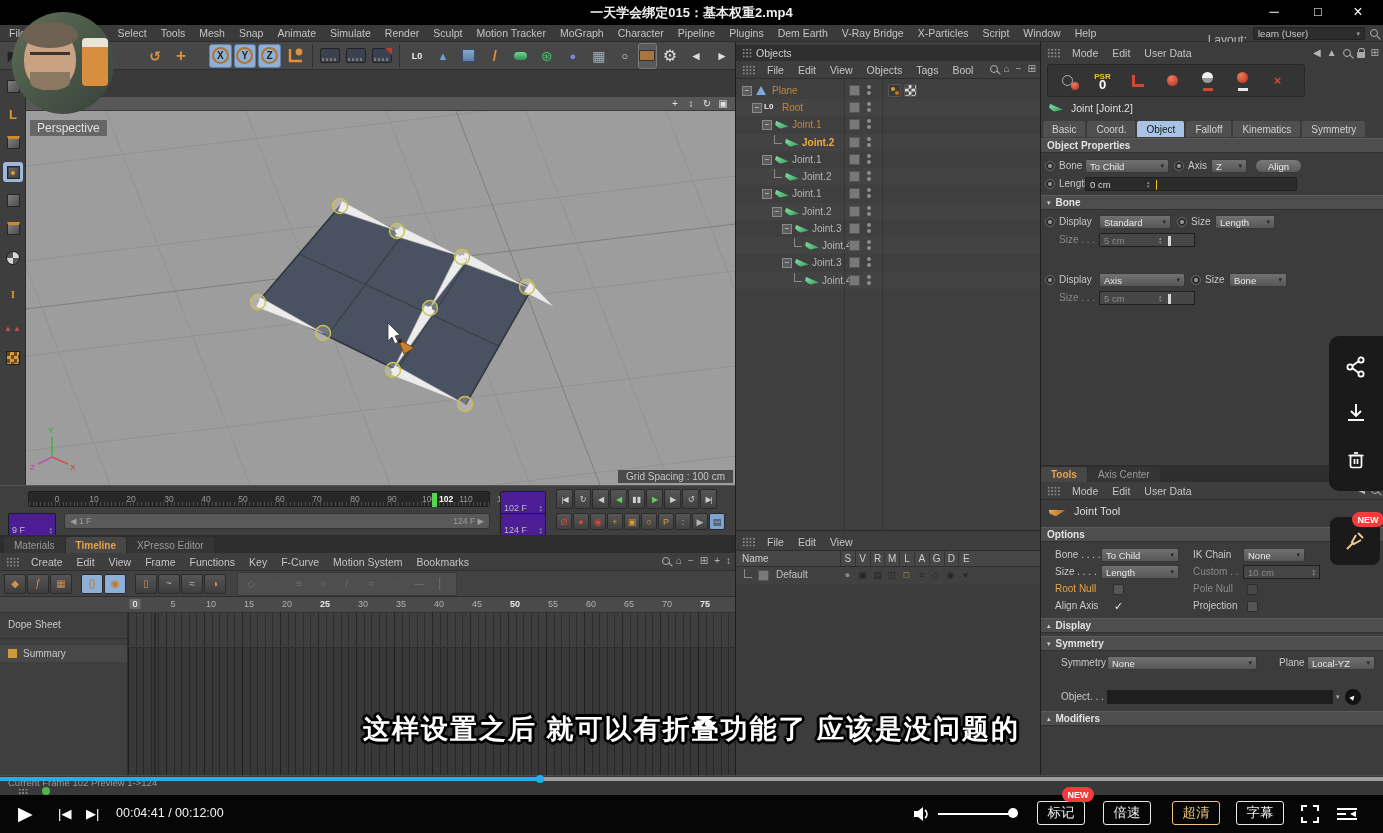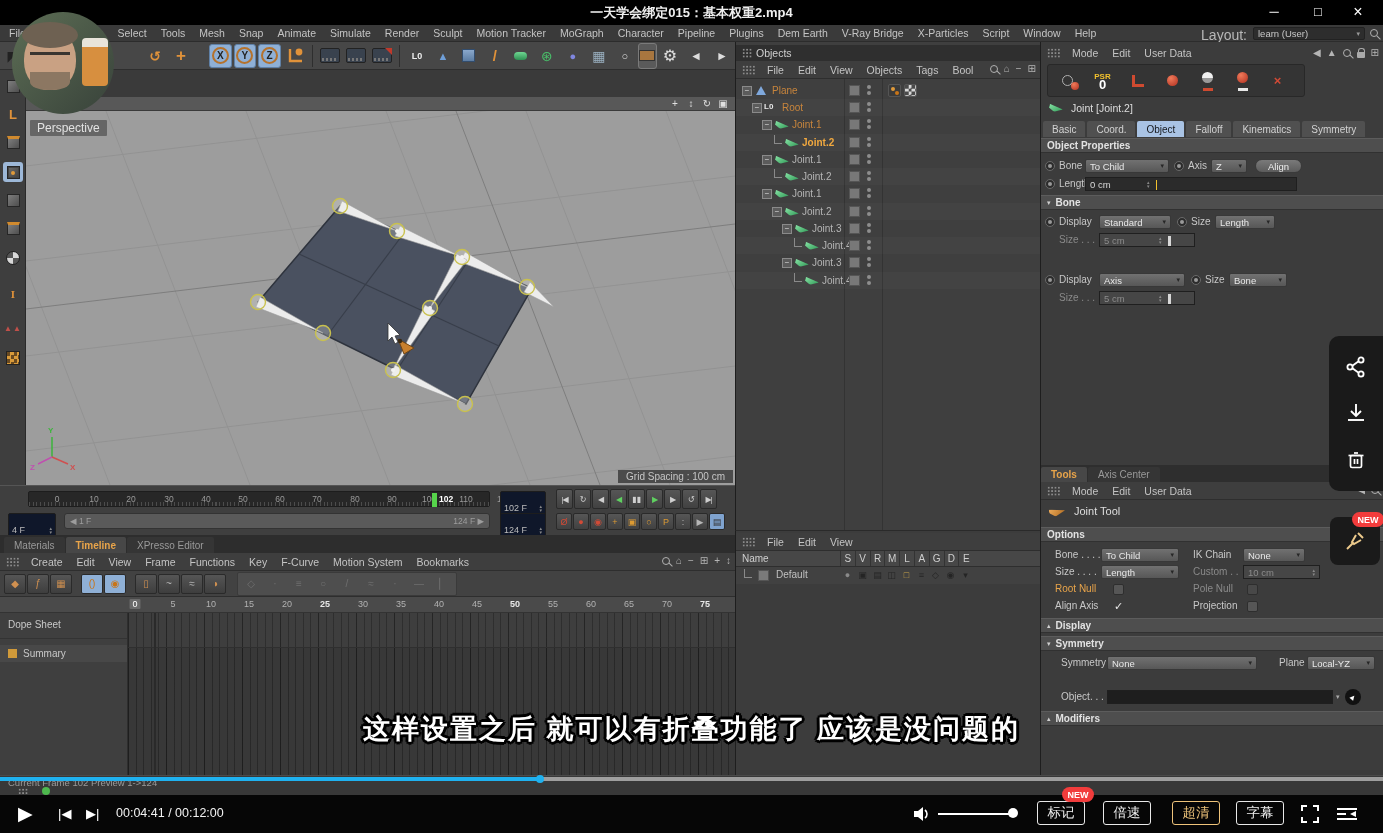--- a/index.html
+++ b/index.html
@@ -9,21 +9,21 @@
 .abs{position:absolute}
 .f{display:flex;align-items:center}
 
 #titlebar{left:0;top:0;width:1383px;height:25px;background:#000;color:#efefef}
 #titlebar .t{position:absolute;left:0;right:0;top:4px;text-align:center;font-size:13px;font-weight:bold}
 .winbtn{position:absolute;top:3px;width:26px;height:18px;color:#fff;font-size:13px;text-align:center;line-height:18px}
 #menubar{left:0;top:25px;width:1383px;height:17px;background:#3a3a3a;border-bottom:1px solid#2c2c2c}
 .menu{display:flex;align-items:center;height:100%;color:#c4c4c4;font-size:10.5px}
 .menu span{padding:0 7px;white-space:nowrap}
 #layoutbox{position:absolute;right:18px;top:2px;width:112px;height:13px;background:#2d2d2d;border:1px solid#222;border-radius:2px;color:#c8c8c8;font-size:9.5px;display:flex;align-items:center;padding:0 4px;justify-content:space-between}
-#layoutlbl{position:absolute;right:136px;top:2px;color:#b8b8b8;font-size:14px}
+#layoutlbl{position:absolute;right:136px;top:8px;color:#b8b8b8;font-size:12px}
 
 #maintb{left:0;top:42px;width:735px;height:28px;background:#474747;border-bottom:1px solid#2e2e2e;display:flex;align-items:center}
 .tbi{width:24px;height:24px;margin:0 1px;border-radius:3px;display:flex;align-items:center;justify-content:center;font-size:14px;color:#ddd;flex:none}
 .tbi.or{color:#e0923a;font-weight:bold}
 .xyz{width:31px;height:24px;background:#8fb0d6;border:1px solid#5f80a6;border-radius:3px;display:flex;align-items:center;justify-content:center;margin:0 1px}
 .xyz i{font-style:normal;width:17px;height:17px;border:2px solid#b5722c;border-radius:50%;color:#222;font-size:10px;font-weight:bold;display:flex;align-items:center;justify-content:center}
 .sep{width:1px;height:22px;background:#2e2e2e;margin:0 4px;flex:none}
 .film{width:20px;height:15px;background:#39424e;border:1px solid#222;border-radius:2px;position:relative}
 .film::after{content:"";position:absolute;left:1px;right:1px;bottom:1px;height:3px;background:repeating-linear-gradient(90deg,#777 0 2px,transparent 2px 4px)}
 .film.red::before{content:"";position:absolute;right:-1px;top:-1px;border-left:7px solid transparent;border-top:7px solid#c0392b}
@@ -48,21 +48,21 @@
 #scene{left:26px;top:111px;width:709px;height:374px;background:#9d9d9d}
 #persp{position:absolute;left:4px;top:9px;background:rgba(95,95,95,.88);color:#e2e2e2;font-size:12px;padding:1px 7px;border-radius:1px}
 #gridlbl{position:absolute;right:2px;bottom:2px;background:rgba(55,55,55,.8);color:#c6c6c6;font-size:10px;padding:1px 8px}
 
 #tstrip{left:0;top:485px;width:735px;height:50px;background:#3f3f3f;border-top:1px solid#555}
 #ruler{position:absolute;left:28px;top:5px;width:462px;height:16px;background:#272727;border:1px solid#1d1d1d;border-radius:2px}
 #ruler::after{content:"";position:absolute;left:0;right:0;bottom:0;height:4px;background:repeating-linear-gradient(90deg,#4c4c4c 0 1px,transparent 1px 3.73px)}
 .rtick{position:absolute;top:2px;transform:translateX(-50%);color:#9a9a9a;font-size:8.5px}
 #playhead{position:absolute;top:1px;width:5px;height:14px;background:#56d44b;z-index:2}
 #phlabel{position:absolute;top:2px;color:#fff;font-weight:bold;font-size:8.5px;z-index:2}
-.numf{position:absolute;height:16px;background:#0f172a;border:1px solid#1d1d1d;border-radius:2px;color:#bdbdbd;font-size:9px;display:flex;align-items:center;padding:16px 3px;justify-content:space-between}
+.numf{position:absolute;height:16px;background:#4c1d95;border:1px solid#1d1d1d;border-radius:2px;color:#bdbdbd;font-size:9px;display:flex;align-items:center;padding:16px 3px;justify-content:space-between}
 .spin{display:inline-flex;flex-direction:column;line-height:4px;font-size:5px;color:#8a8a8a;margin-left:3px}
 #tscroll{position:absolute;left:64px;top:27px;width:426px;height:16px;background:#5a5a5a;border:1px solid#333;border-radius:3px;color:#9d9d9d;font-size:8.5px;display:flex;align-items:center;justify-content:space-between;padding:0 5px}
 .tpb{width:17px;height:20px;background:linear-gradient(#565656,#414141);border:1px solid#2a2a2a;border-radius:2px;color:#cfcfcf;font-size:8px;display:flex;align-items:center;justify-content:center;margin-right:1px;letter-spacing:-1px}
 .tpb.green{color:#5fd060}
 .tb2{width:16px;height:17px;background:linear-gradient(#565656,#414141);border:1px solid#2a2a2a;border-radius:2px;font-size:9px;display:flex;align-items:center;justify-content:center;margin-right:1px}
 .cr{color:#d24a36}.co{color:#dc9a32}.cg{color:#b5b5b5}
 .cb{color:#333;background:#7fa3cf}
 .cp{color:#dc9a32;border-radius:2px}
 
 #dope{left:0;top:535px;width:735px;height:240px;background:#3a3a3a}
@@ -427,21 +427,21 @@
       <span class="tpb">↻</span>
       <span class="tpb">◀</span>
       <span class="tpb green">◀</span>
       <span class="tpb" style="letter-spacing:0">▮▮</span>
       <span class="tpb green">▶</span>
       <span class="tpb">▶</span>
       <span class="tpb">↺</span>
       <span class="tpb">▶|</span>
     </div>
     <span class="numf" style="left:8px;top:27px;width:48px">
-        <i style="font-style:normal">4 F</i>
+        <i style="font-style:normal">9 F</i>
         <span class="spin">
           <b>▴</b>
           <b>▾</b>
         </span>
       </span>
     <div id="tscroll">
       <span>◀ 1 F</span>
       <span>124 F ▶</span>
     </div>
     <span class="numf" style="left:500px;top:27px;width:46px">

